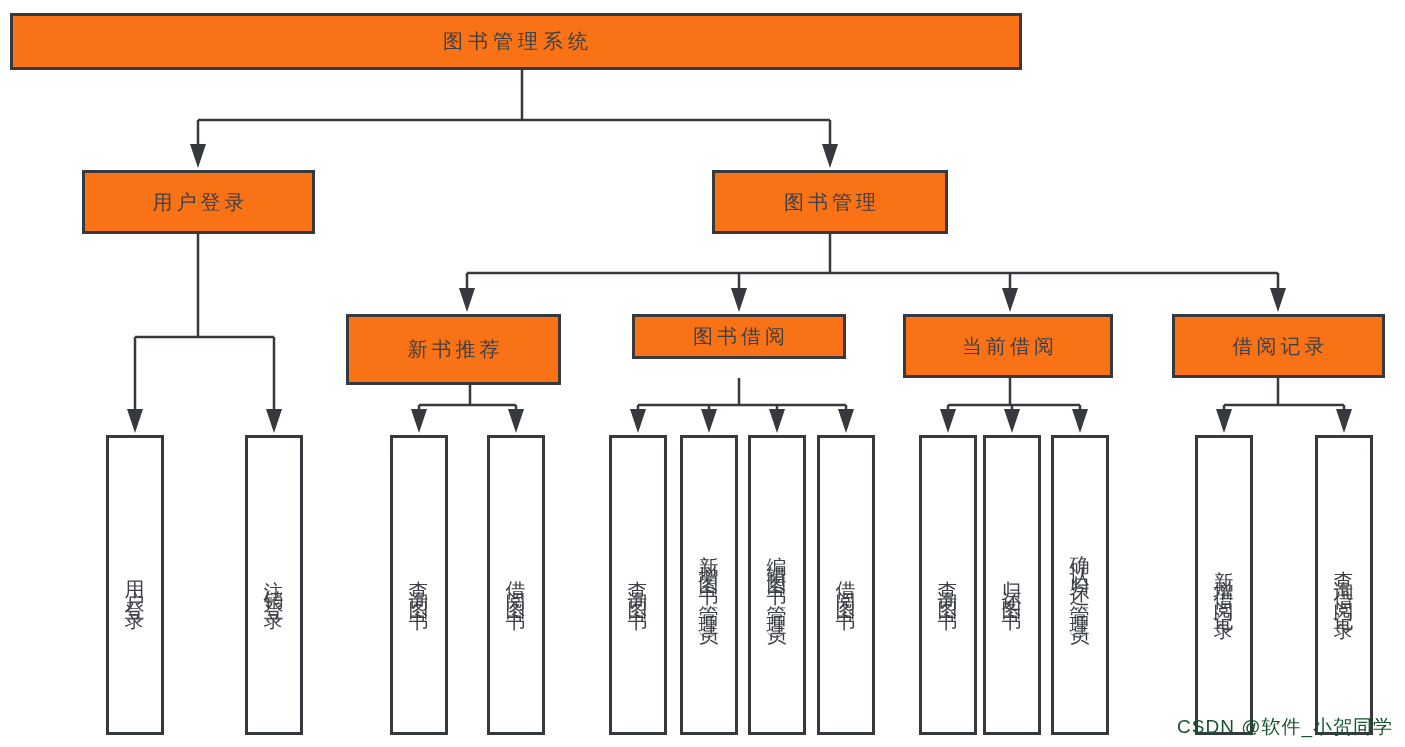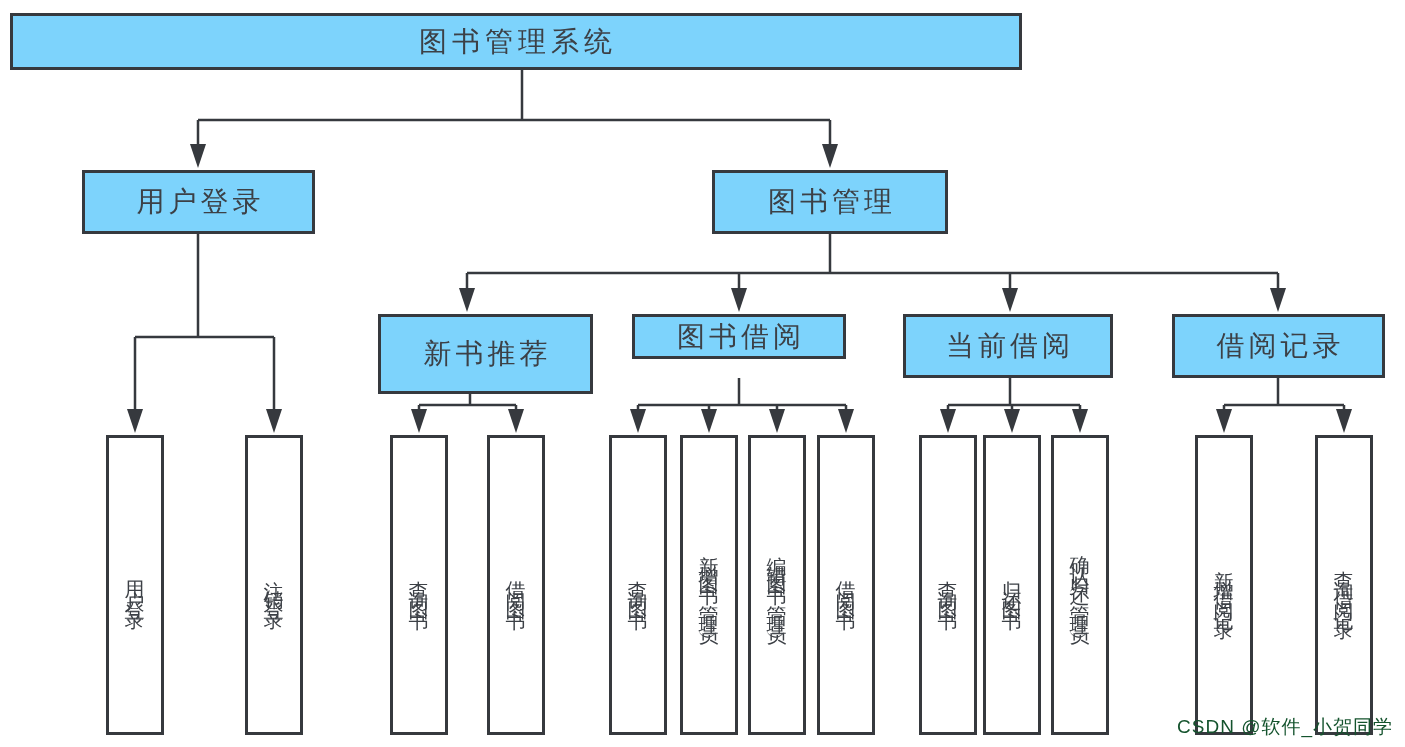--- a/index.html
+++ b/index.html
@@ -9,23 +9,23 @@
     background:#ffffff;
     font-family:"Liberation Sans","DejaVu Sans",sans-serif;
     color:#3c4046;
     overflow:hidden;
   }
   .stage svg{position:absolute;left:0;top:0;z-index:1;}
   .hbox{
     position:absolute;
     box-sizing:border-box;
     border:3px solid #36393e;
-    background:#7dd3fc;
+    background:#f97316;
     display:flex;align-items:center;justify-content:center;
-    font-size:28px;letter-spacing:4px;text-indent:4px;
+    font-size:20px;letter-spacing:4px;text-indent:4px;
     z-index:2;
   }
   .vbox{
     position:absolute;
     box-sizing:border-box;
     border:3px solid #36393e;
     background:#ffffff;
     top:435px;height:300px;width:58px;
     display:flex;align-items:center;justify-content:center;
     z-index:2;
@@ -95,21 +95,21 @@
       <polygon class="arrow" points="1224,433 1216,409 1232,409"></polygon>
       <polygon class="arrow" points="1344,433 1336,409 1352,409"></polygon>
     </g>
   </svg>
 
   <div class="hbox" style="left:10px;top:13px;width:1012px;height:57px;letter-spacing:5px;">图书管理系统</div>
 
   <div class="hbox" style="left:82px;top:170px;width:233px;height:64px;">用户登录</div>
   <div class="hbox" style="left:712px;top:170px;width:236px;height:64px;text-align:center;">图书管理</div>
 
-  <div class="hbox" style="left:378px;top:314px;width:215px;height:80px;text-align:right;">新书推荐</div>
+  <div class="hbox" style="left:346px;top:314px;width:215px;height:71px;text-align:right;">新书推荐</div>
   <div class="hbox" style="left:632px;top:314px;width:214px;height:45px;">图书借阅</div>
   <div class="hbox" style="left:903px;top:314px;width:210px;height:64px;">当前借阅</div>
   <div class="hbox" style="left:1172px;top:314px;width:213px;height:64px;text-align:center;">借阅记录</div>
 
   <div class="vbox" style="left:106px;">
     <span>用户登录</span>
   </div>
   <div class="vbox" style="left:245px;">
     <span>注销登录</span>
   </div>

